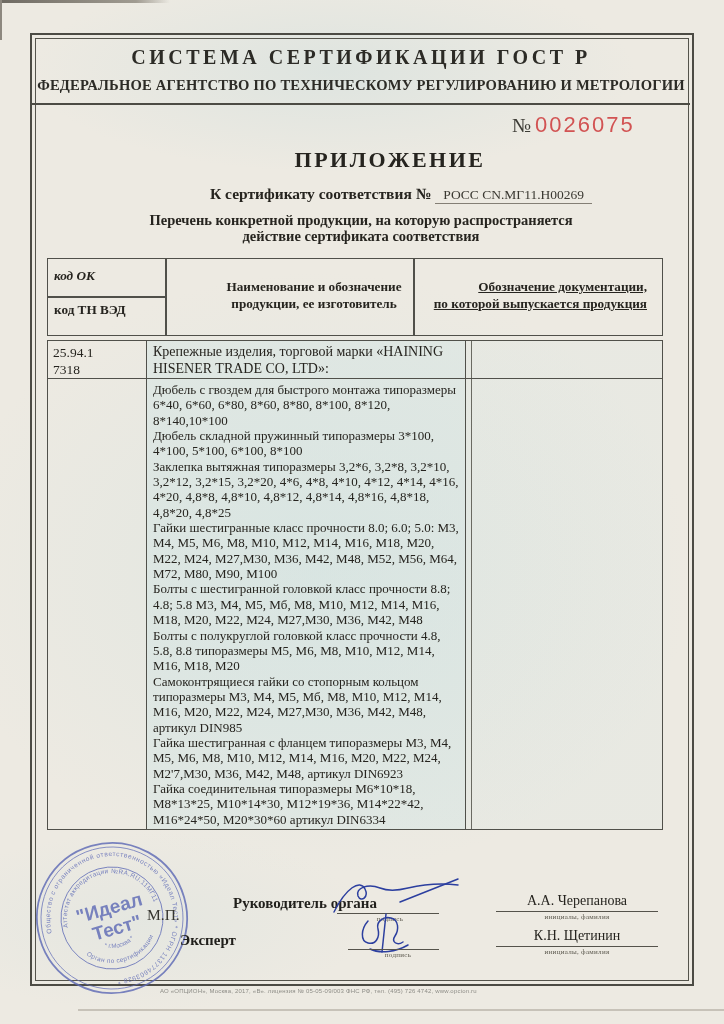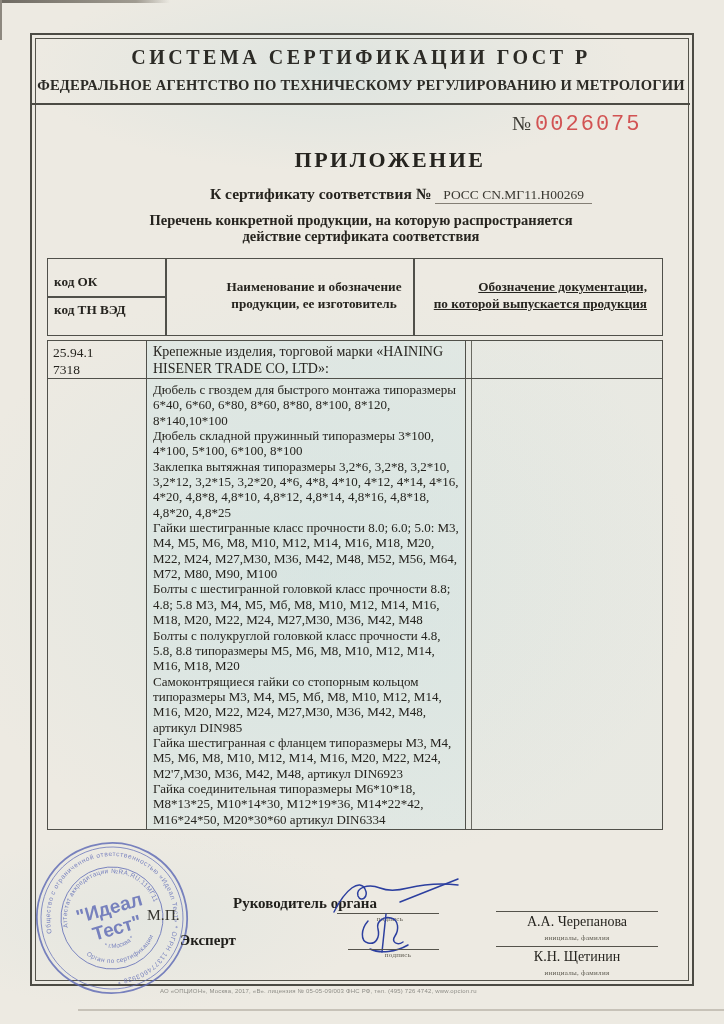--- a/index.html
+++ b/index.html
@@ -20,35 +20,35 @@
   
   .frame{left:30px;top:33px;width:660px;height:949px;border:2px solid #4c4b44;}
   .frame-inner{position:absolute;left:3px;top:3px;right:3px;bottom:3px;border:1px solid #55544c;}
   .head-rule{left:32px;top:103px;width:658px;height:2px;background:#4c4b44;}
 
   .sys-title{left:30px;top:46px;width:662px;text-align:center;font-weight:bold;font-size:20px;letter-spacing:3.5px;color:#2c2b26;}
   .agency{left:34px;top:77px;width:654px;text-align:center;font-weight:bold;font-size:14.6px;letter-spacing:.2px;color:#2c2b26;}
 
   .doc-number{left:512px;top:112px;white-space:nowrap;}
   .doc-number .num-sign{font-size:20px;color:#3c3b35;}
-  .doc-number .num-digits{font-family:Liberation Mono, monospace;font-size:22px;letter-spacing:2px;color:#d25353;}
+  .doc-number .num-digits{font-family:Liberation Sans, sans-serif;font-size:22px;letter-spacing:2px;color:#d25353;}
 
   .appendix-title{left:30px;top:147px;width:662px;text-align:center;font-weight:bold;font-size:22px;letter-spacing:2.5px;margin-left:29px;}
   .cert-line{left:30px;top:185px;width:662px;text-align:center;padding-left:40px;}
   .cert-line .lbl{font-weight:bold;font-size:15.5px;}
   .cert-line .val{font-size:13.5px;color:#3a3831;border-bottom:1px solid #847f75;padding:0 8px 1px 8px;}
   .subheading{left:30px;top:212px;width:662px;text-align:center;font-weight:bold;font-size:14.5px;line-height:16px;white-space:pre-line;}
 
   
   .thead{left:47px;top:258px;width:614px;height:76px;border:1.5px solid #50504a;}
   .thead .hv1{position:absolute;left:117px;top:0;width:1.5px;height:100%;background:#50504a;}
   .thead .hv2{position:absolute;left:365px;top:0;width:1.5px;height:100%;background:#50504a;}
   .thead .hh1{position:absolute;left:0;top:37px;width:117px;height:1.5px;background:#50504a;}
   .th-cell{position:absolute;font-weight:bold;font-size:13.2px;line-height:16.5px;}
-  .th-c1a{left:6px;top:15px;}
+  .th-c1a{left:6px;top:9px;font-style:italic;}
   .th-c1b{left:6px;top:43px;}
   .th-c2{left:119px;top:20px;width:246px;text-align:center;white-space:pre-line;padding-left:24px;}
   .th-c3{left:367px;top:20px;width:232px;text-align:right;white-space:pre-line;text-decoration:underline;}
 
   
   .tbody{left:47px;top:340px;width:614px;height:488px;border:1.5px solid #50504a;
          background:linear-gradient(90deg, transparent 98px, rgba(198,226,229,.30) 98px, rgba(198,226,229,.30) 417px, rgba(198,226,229,.12) 417px);}
   .tbody .bv1{position:absolute;left:98px;top:0;width:1.2px;height:100%;background:#50504a;}
   .tbody .bv2{position:absolute;left:417px;top:0;width:1.2px;height:100%;background:#50504a;}
   .tbody .bv2b{position:absolute;left:423px;top:0;width:1px;height:100%;background:#6a6a62;}
@@ -62,21 +62,21 @@
   .sig-label{font-weight:bold;font-size:15px;color:#201f1b;}
   .lbl-head{left:187px;top:895px;margin-left:46px;}
   .lbl-expert{left:180px;top:932px;}
   .mp-mark{left:147px;top:906px;font-size:15.5px;color:#35342e;}
   .sig-line{height:1px;background:#55534b;}
   .sig-line1{left:337px;top:913px;width:102px;}
   .sig-line2{left:348px;top:949px;width:91px;}
   .caption{font-size:7px;color:#5c594f;letter-spacing:.3px;}
   .cap-sign1{left:360px;top:915px;width:60px;text-align:center;}
   .cap-sign2{left:368px;top:951px;width:60px;text-align:center;}
-  .name-block{width:162px;text-align:center;margin-top:21px;}
+  .name-block{width:162px;text-align:center;}
   .name1{left:496px;top:893px;font-size:14px;}
   .name-line1{left:496px;top:911px;width:162px;}
   .cap-name1{left:496px;top:913px;}
   .name2{left:496px;top:928px;font-size:14px;}
   .name-line2{left:496px;top:946px;width:162px;}
   .cap-name2{left:496px;top:948px;}
   .sig-svg{overflow:visible;}
   .sig1{left:330px;top:876px;}
   .sig2{left:352px;top:912px;}
 

